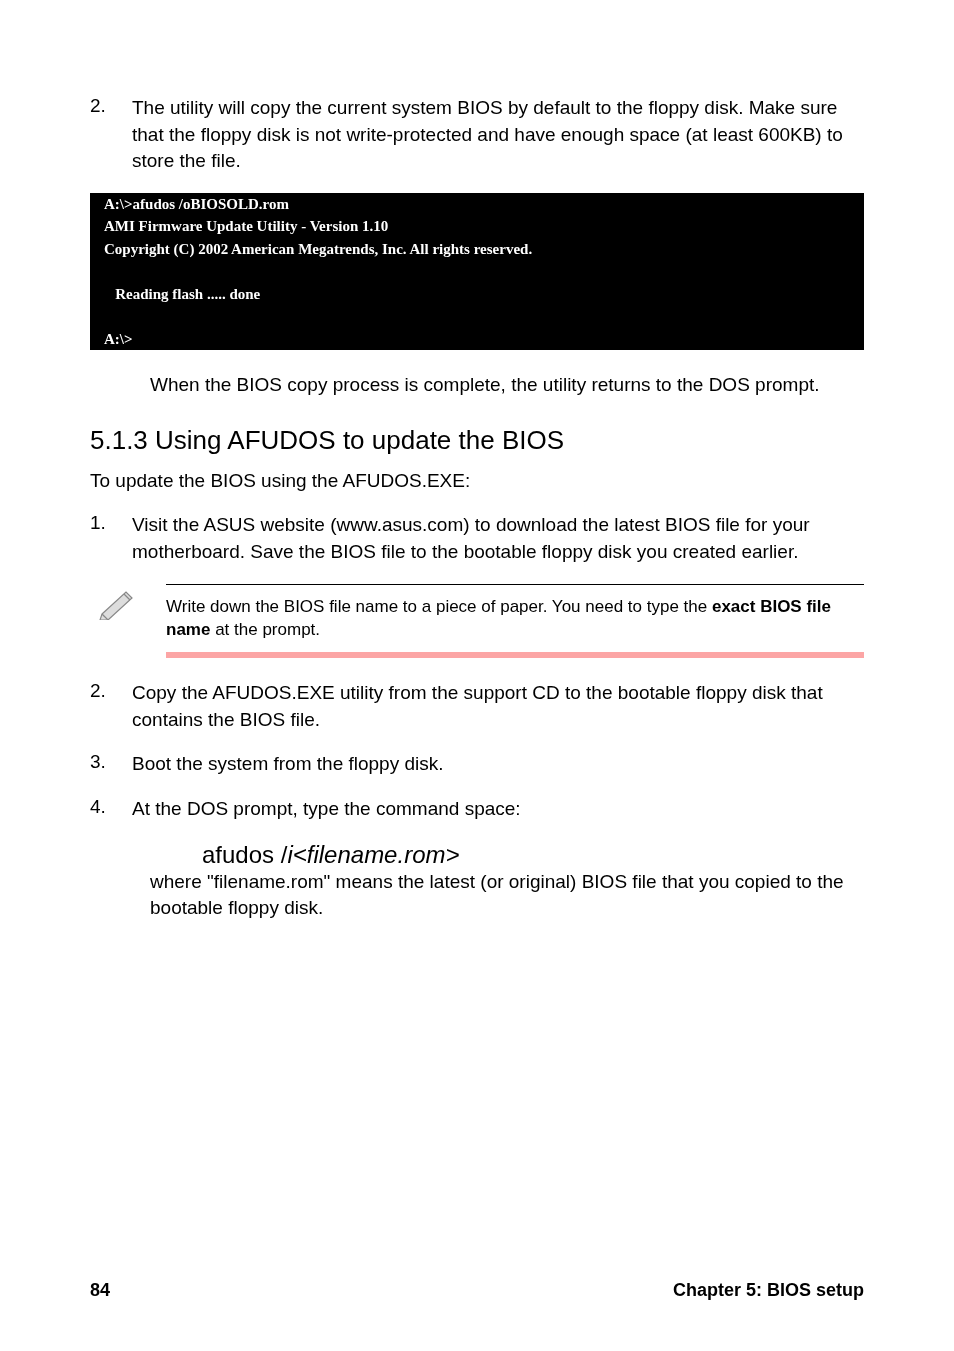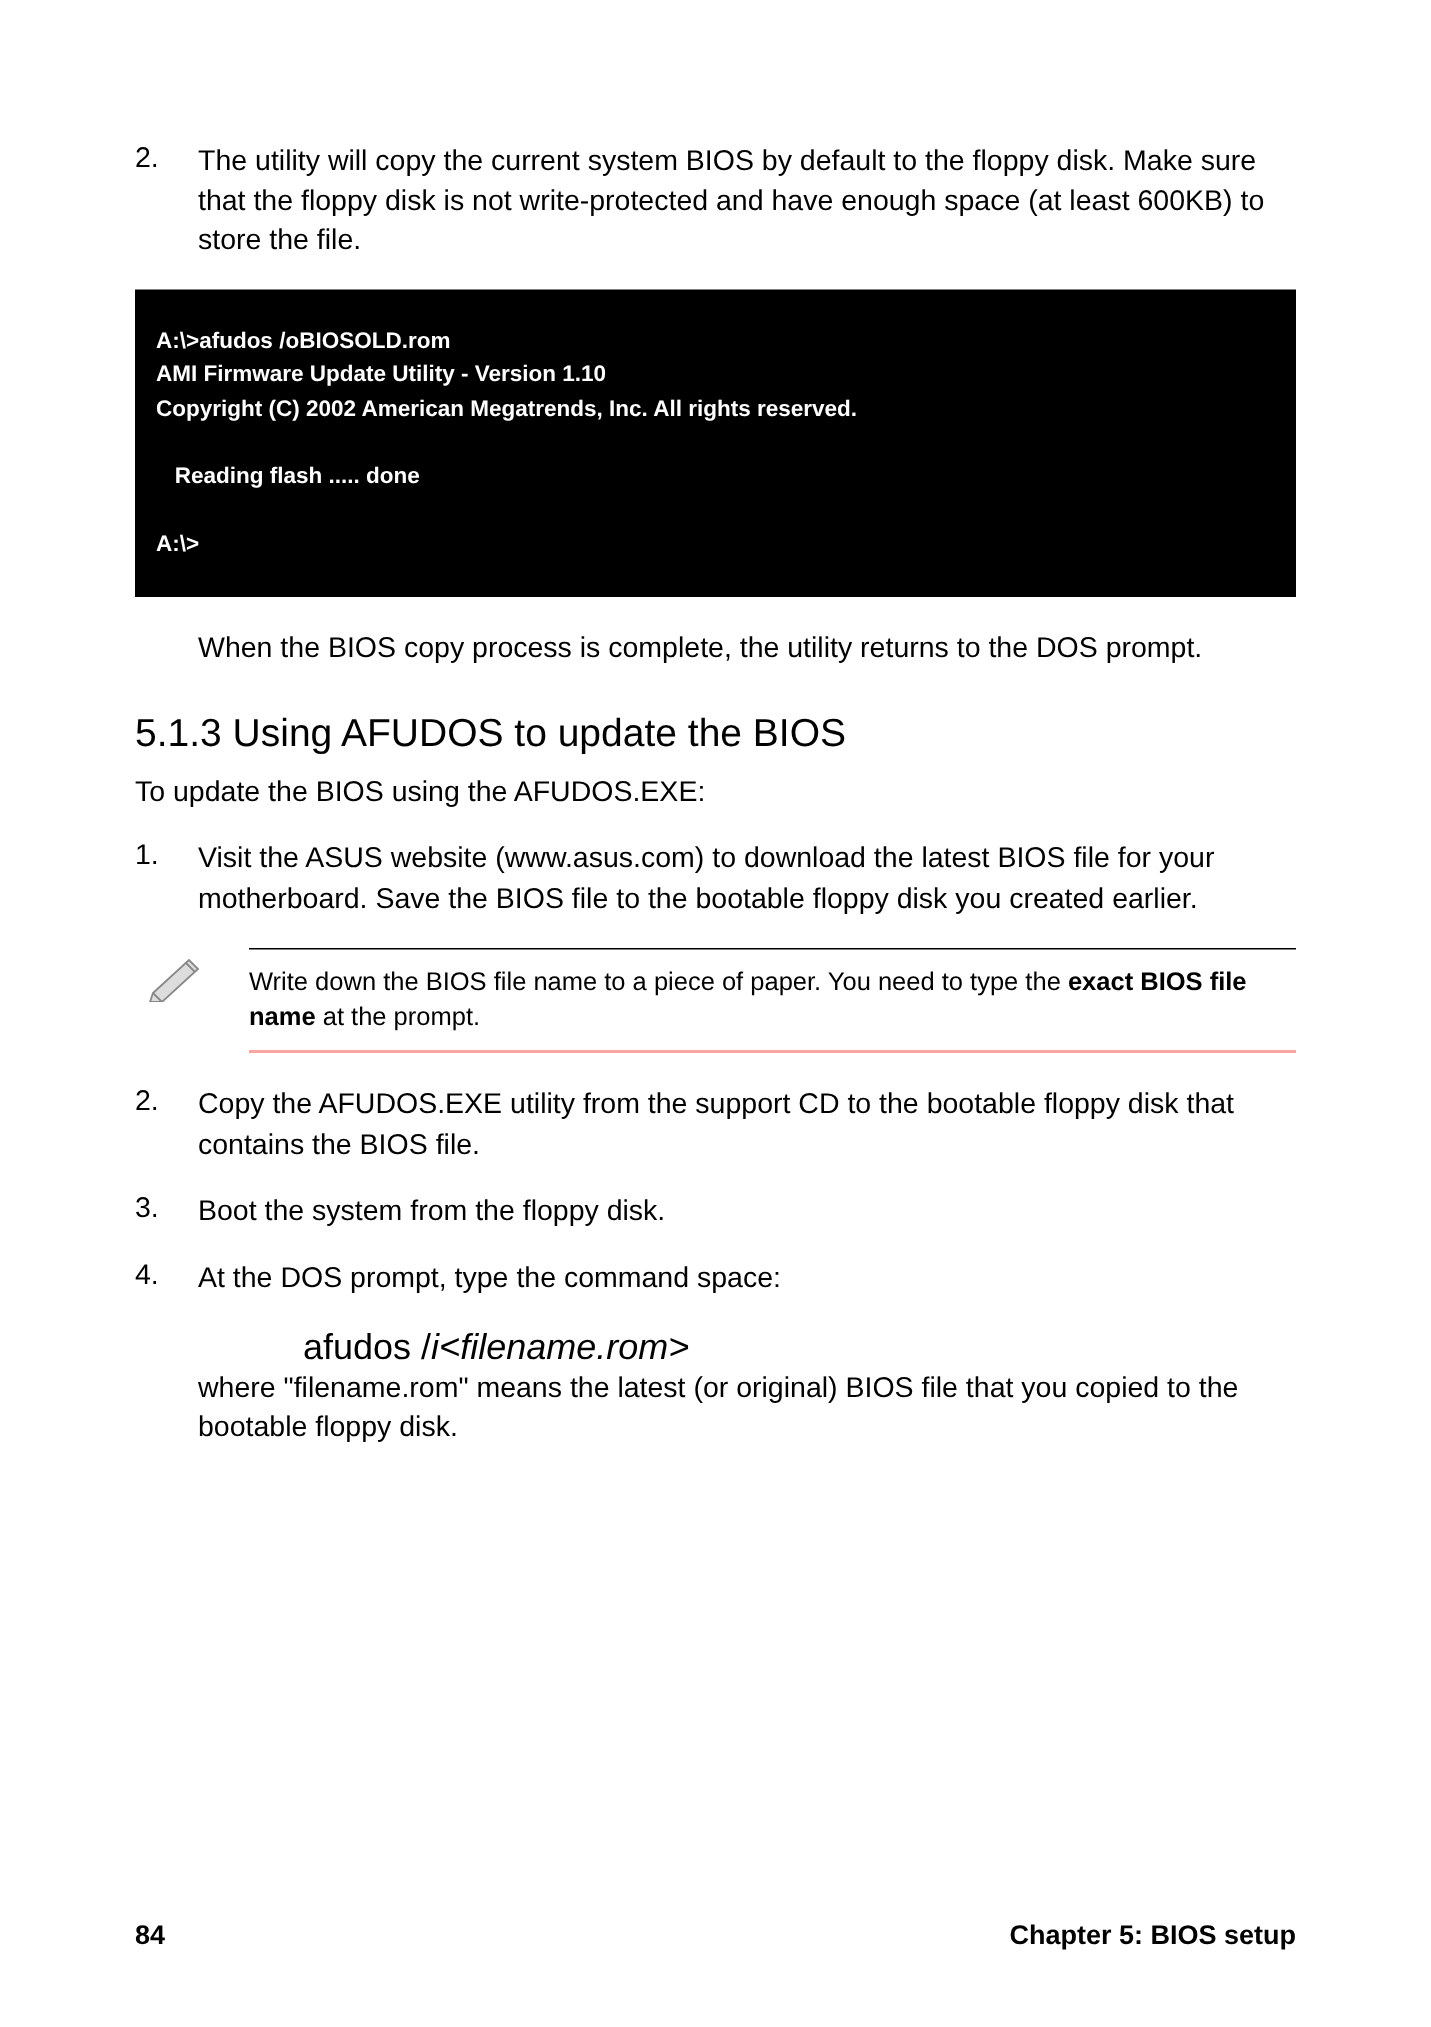--- a/index.html
+++ b/index.html
@@ -25,30 +25,30 @@
     flex-shrink: 0;
     font-size: 19px;
   }
   .list-body {
     font-size: 19px;
     line-height: 1.4;
   }
   .code-block {
     background: #000000;
     color: #ffffff;
-    font-family: Liberation Sans, sans-serif;
+    font-family: Liberation Serif, serif;
     font-weight: bold;
     font-size: 15px;
-    padding: 24px 14px;
+    padding: 0 14px;
     margin: 6px 0 22px 0;
     line-height: 1.5;
     white-space: pre;
   }
   .plain-para {
-    margin-left: 42px;
+    margin-left: 60px;
     font-size: 19px;
     line-height: 1.4;
     margin-bottom: 26px;
   }
   h2.section-head {
     font-size: 26px;
     font-weight: normal;
     margin: 0 0 12px 0;
   }
   .body-para {
@@ -62,21 +62,21 @@
     margin: 14px 0 22px 0;
   }
   .note-icon {
     width: 70px;
     flex-shrink: 0;
     padding-top: 2px;
     padding-left: 6px;
   }
   .note-box {
     border-top: 1px solid #000;
-    border-bottom: 2px solid #fca5a5;
+    border-bottom: 6px solid #fca5a5;
     padding: 10px 6px 10px 0;
     font-size: 17px;
     line-height: 1.4;
     flex: 1;
   }
   .cmd-indent {
     margin-left: 112px;
     font-size: 24px;
   }
   .italic {

